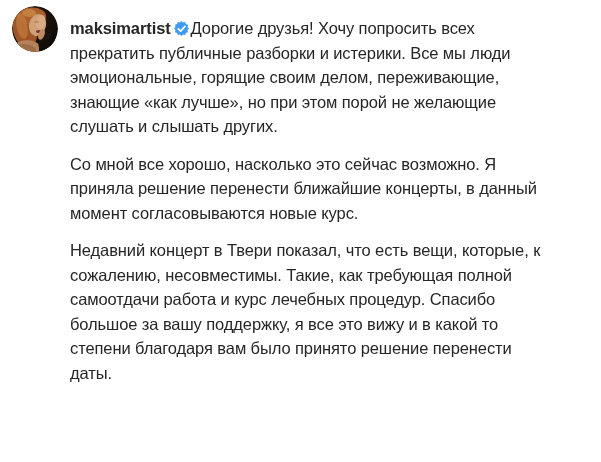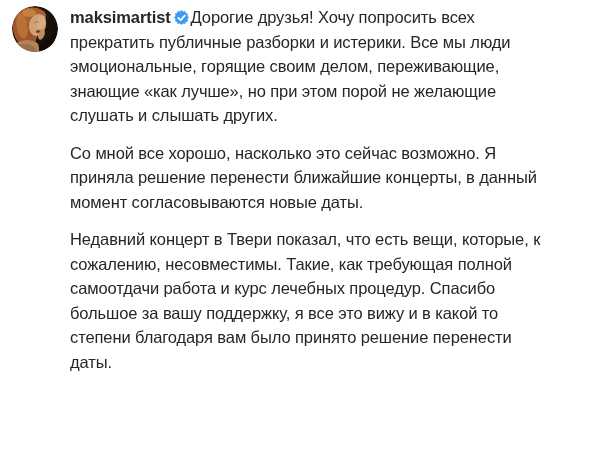--- a/index.html
+++ b/index.html
@@ -26,21 +26,21 @@
     top: 6px;
     width: 46px;
     height: 46px;
     border-radius: 50%;
     overflow: hidden;
     cursor: pointer;
   }
   .avatar svg { display: block; }
   .caption {
     margin: 0 14px 0 70px;
-    padding-top: 5px;
+    padding-top: 16px;
     color: #262626;
     font-size: 16.5px;
     line-height: 24.5px;
     letter-spacing: -0.1px;
   }
   .para {
     white-space: pre-line;
     margin: 13px 0 0 0;
   }
   .para.lead-para {
@@ -111,21 +111,21 @@
           <polygon points="16,8 14.38,9.71 14.93,12 12.67,12.67 12,14.93 9.71,14.38 8,16 6.29,14.38 4,14.93 3.33,12.67 1.07,12 1.62,9.71 0,8 1.62,6.29 1.07,4 3.33,3.33 4,1.07 6.29,1.62 8,0 9.71,1.62 12,1.07 12.67,3.33 14.93,4 14.38,6.29" fill="#3D9BF0"></polygon>
           <path d="M4.5 8.3 l2.6 2.5 l4.6 -5" stroke="#ffffff" stroke-width="1.8" fill="none" stroke-linecap="round" stroke-linejoin="round"></path>
         </svg><span class="lead-text">Дорогие друзья! Хочу попросить всех
 прекратить публичные разборки и истерики. Все мы люди
 эмоциональные, горящие своим делом, переживающие,
 знающие «как лучше», но при этом порой не желающие
 слушать и слышать других.</span>
     </div>
     <div class="para">Со мной все хорошо, насколько это сейчас возможно. Я
 приняла решение перенести ближайшие концерты, в данный
-момент согласовываются новые даты.</div>
+момент согласовываются новые курс.</div>
     <div class="para">Недавний концерт в Твери показал, что есть вещи, которые, к
 сожалению, несовместимы. Такие, как требующая полной
 самоотдачи работа и курс лечебных процедур. Спасибо
 большое за вашу поддержку, я все это вижу и в какой то
 степени благодаря вам было принято решение перенести
 даты.</div>
   </div>
 
 </div>
 

